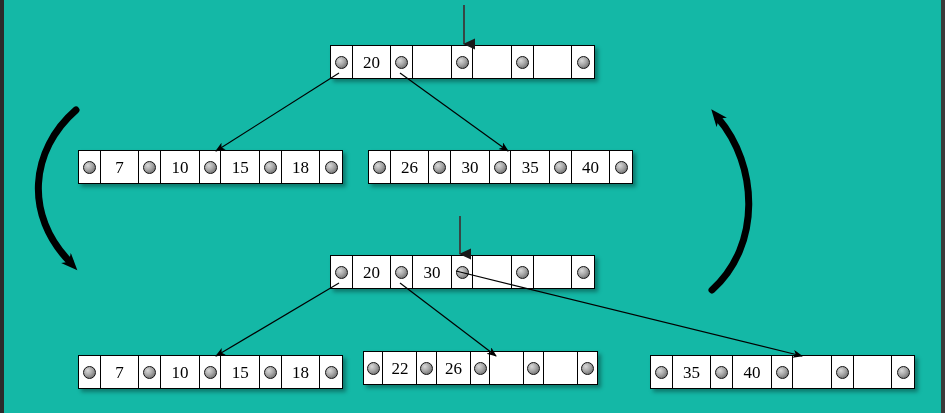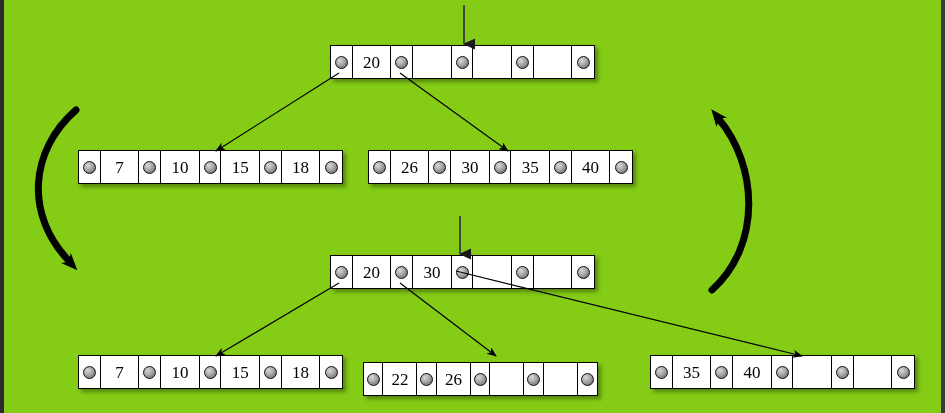--- a/index.html
+++ b/index.html
@@ -4,21 +4,21 @@
 <style>
   html, body {
     margin: 0;
     padding: 0;
     background: #ffffff;
   }
   #canvas {
     position: relative;
     width: 945px;
     height: 413px;
-    background: #84cc16;
+    background: #14b8a6;
     overflow: hidden;
     font-family: "Liberation Serif", serif;
   }
   .edge-strip {
     position: absolute;
     top: 0;
     width: 4px;
     height: 413px;
     background: #2b2b2b;
   }
@@ -220,21 +220,21 @@
         <div class="dot"></div>
       </div>
     <div class="cell key">
         <span>18</span>
       </div>
     <div class="cell ptr">
         <div class="dot"></div>
       </div>
   </div>
 
-  <div class="node" style="left:363px; top:362px; width:235px;">
+  <div class="node" style="left:363px; top:351px; width:235px;">
     <div class="cell ptr">
         <div class="dot"></div>
       </div>
     <div class="cell key">
         <span>22</span>
       </div>
     <div class="cell ptr">
         <div class="dot"></div>
       </div>
     <div class="cell key">

